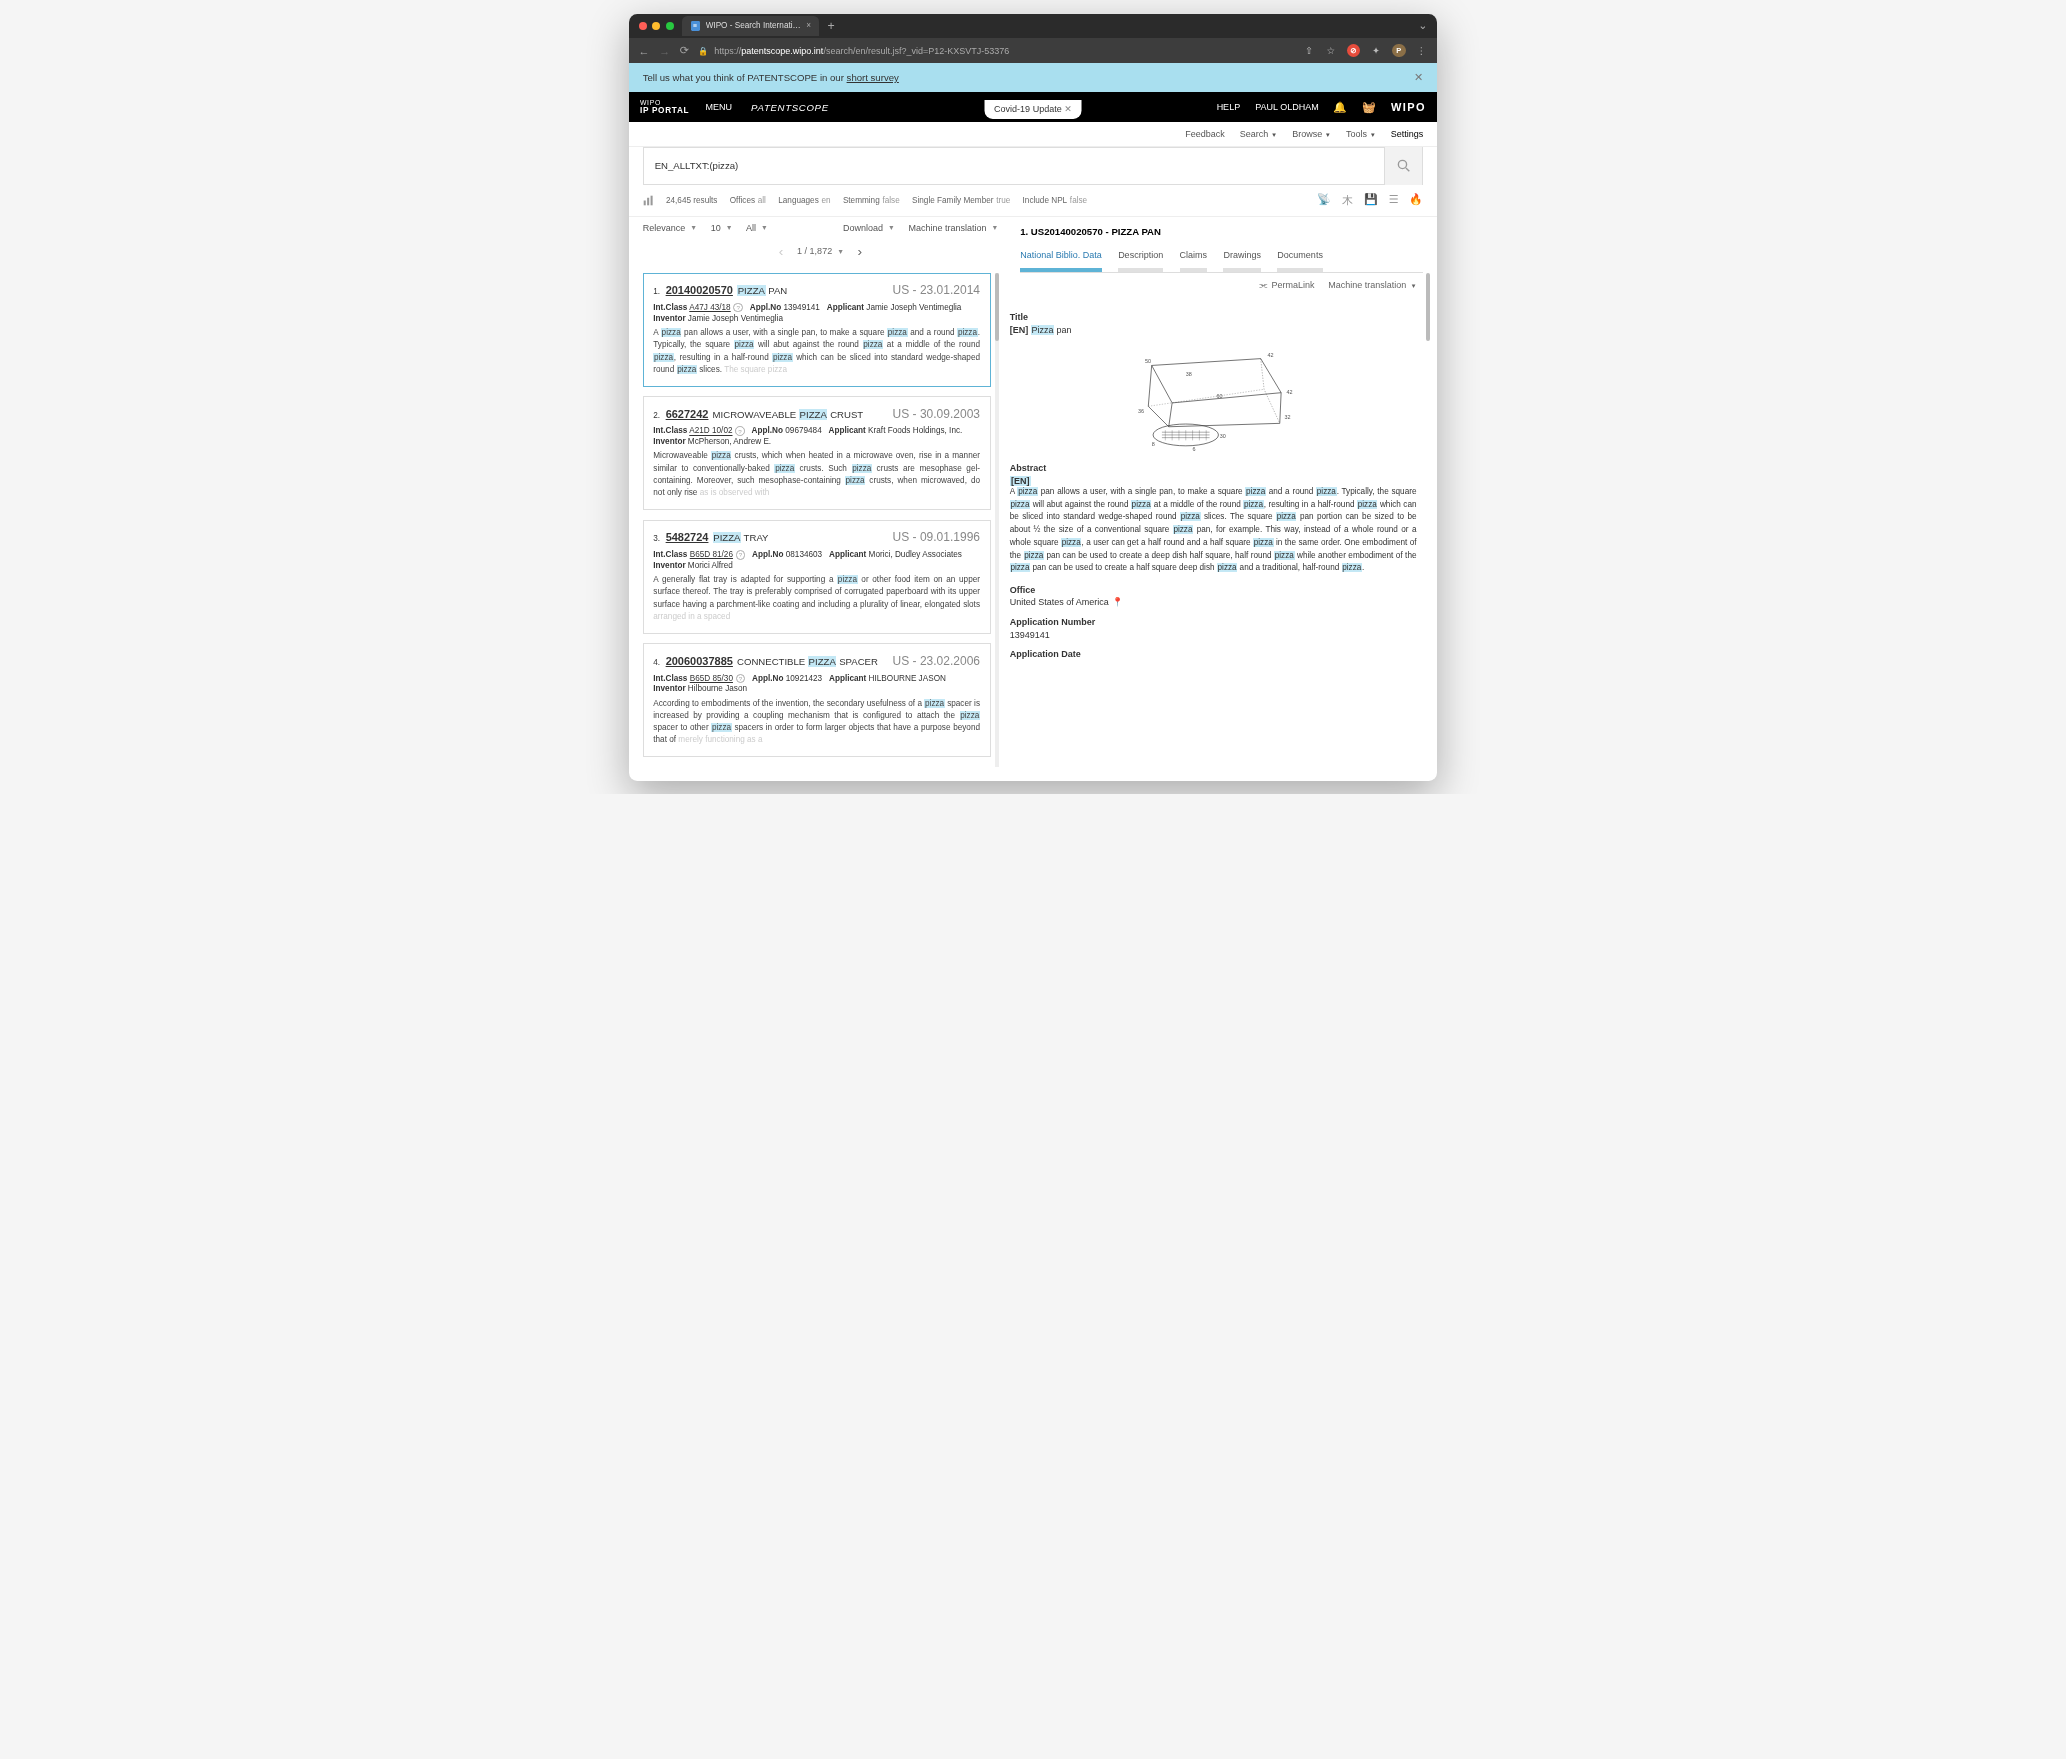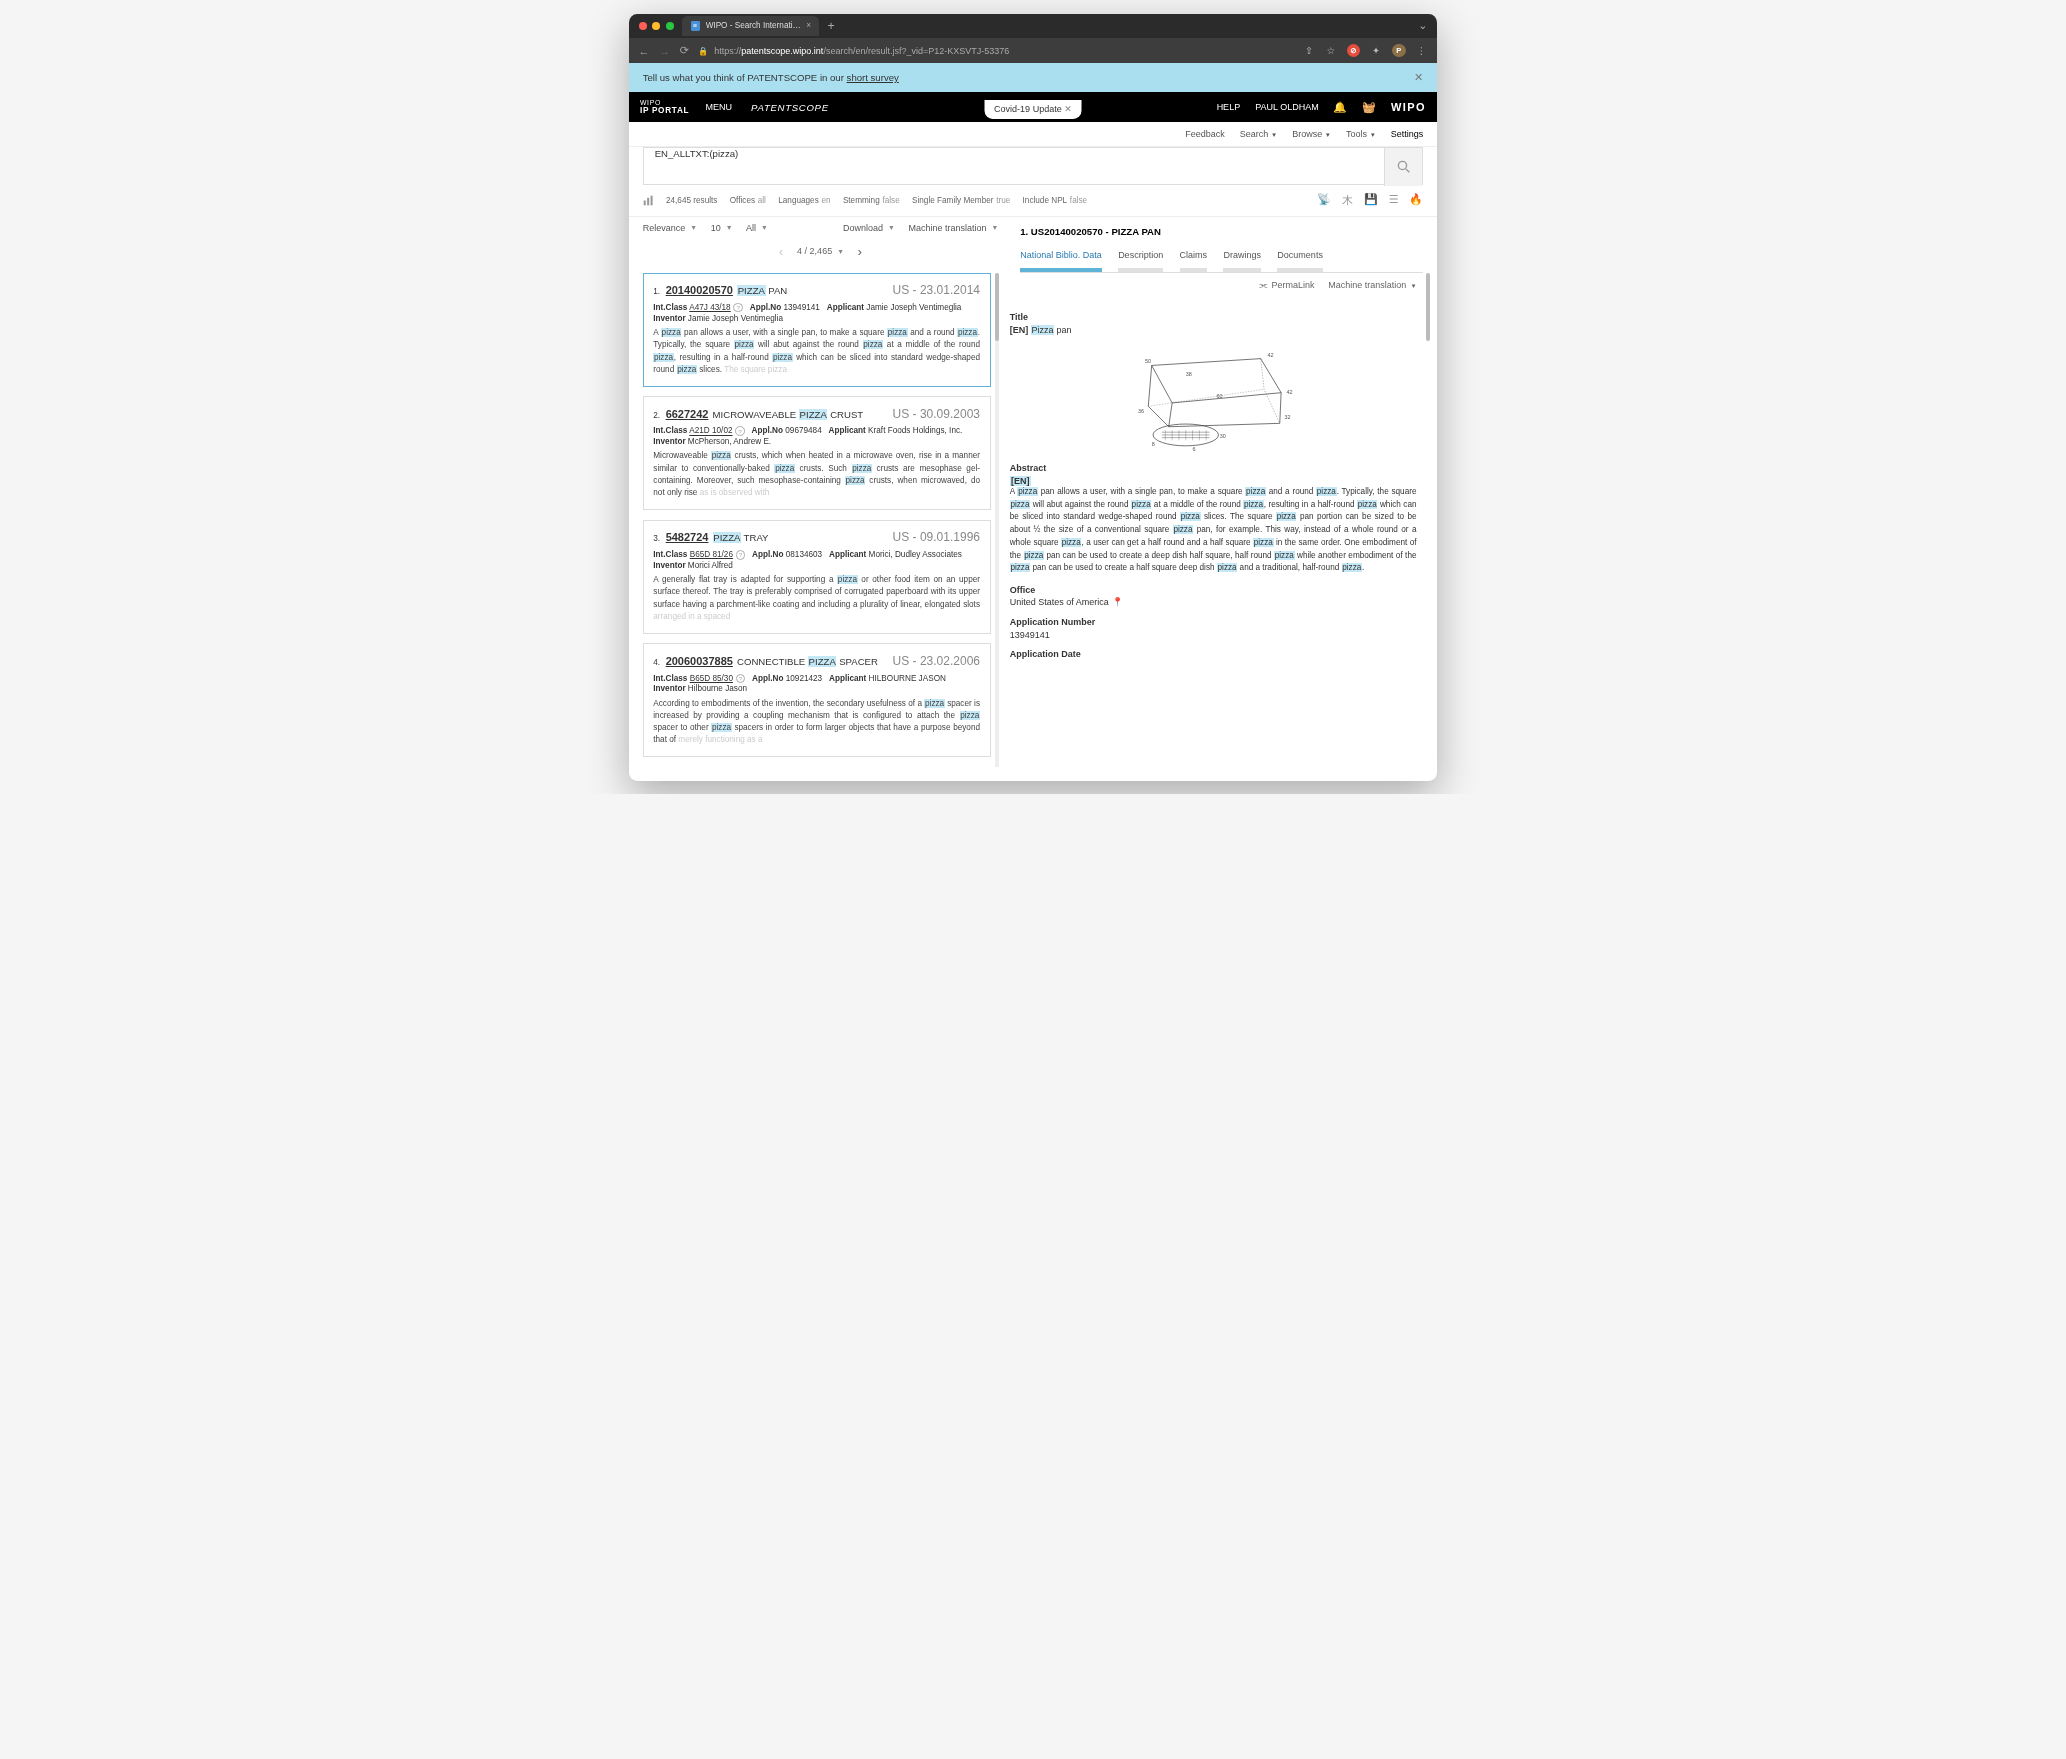--- a/index.html
+++ b/index.html
@@ -46,21 +46,21 @@
 .nav-right { margin-left:auto; display:flex; align-items:center; gap:15px;}
 .nav-icon { font-size:11px;}
 .wipo-logo { font-weight:bold; letter-spacing:1.4px; font-size:11px;}
 
 
 .sec-nav { background:#fff; display:flex; justify-content:flex-end; align-items:flex-end; padding:6.8px 13.7px; gap:15px; font-size:9px; color:#555; border-bottom:0.7px solid #eee;}
 .sec-nav-item { cursor:pointer; display:flex; align-items:center; gap:2.7px;}
 
 
 .search-area { padding:0 13.7px;}
-.search-box { border:0.7px solid #ddd; display:flex; align-items:flex-start; height:38px; background:#fff;}
+.search-box { border:0.7px solid #ddd; display:flex; align-items:center; height:38px; background:#fff;}
 .search-input { flex:1; border:none; padding:0 11px; font-size:9.6px; outline:none; color:#333;}
 .search-btn { width:38px; height:38px; background:#f2f2f2; border:none; border-left:0.7px solid #ddd; cursor:pointer; display:flex; align-items:center; justify-content:center; color:#999; font-size:12.3px;}
 
 
 .filter-row { display:flex; align-items:center; padding:8.2px 13.7px; font-size:8.2px; color:#666; gap:12.3px; border-bottom:0.7px solid #eee;}
 .filter-left { display:flex; align-items:center; gap:12.3px; flex:1;}
 .filter-item { display:flex; gap:2.7px;}
 .filter-item .val { color:#999;}
 .filter-icons { display:flex; gap:11px; color:#999; font-size:11px;}
 .chart-icon-svg { width:11px; height:11px;}
@@ -272,21 +272,21 @@
             </span>
           <span class="ctrl">
               <span>Machine translation</span>
               <span class="caret">▼</span>
             </span>
         </div>
       </div>
       <div class="pager">
         <span class="pager-arrow">‹</span>
         <span class="ctrl">
-            <span>4 / 2,465</span> 
+            <span>1 / 1,872</span> 
             <span class="caret">▼</span>
           </span>
         <span class="pager-arrow" style="color:#666">›</span>
       </div>
     </div>
     <div style="flex:1; padding:5.5px 13.7px 0 8.2px">
       <div class="detail-head">1. US20140020570 - PIZZA PAN</div>
       <div class="detail-tabs">
         <div style="flex:0 0 auto">
             <div class="dtab active">National Biblio. Data</div>

